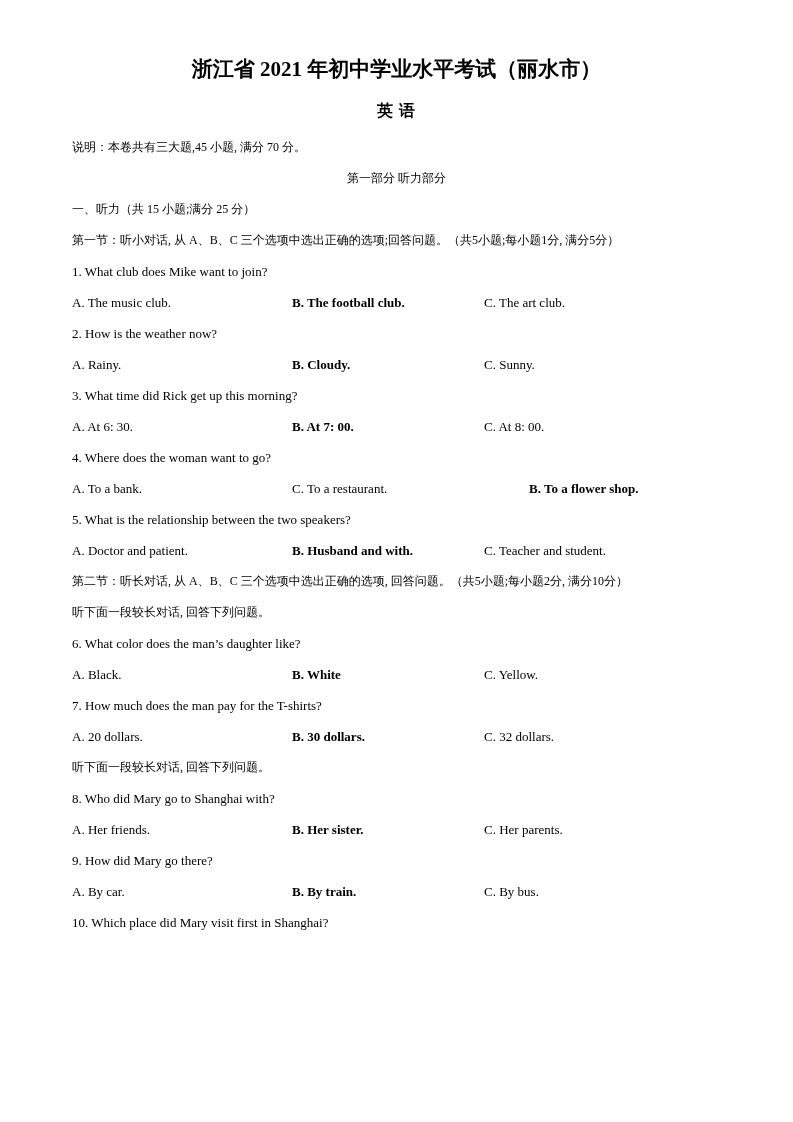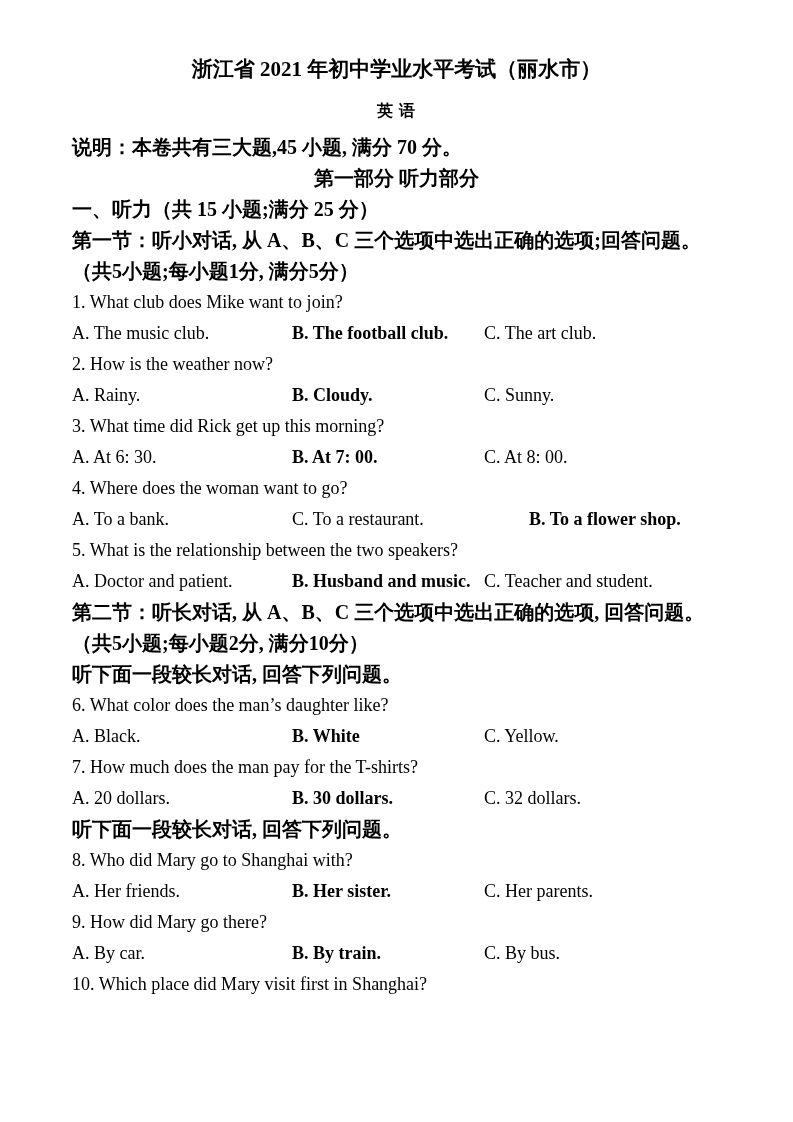--- a/index.html
+++ b/index.html
@@ -29,27 +29,27 @@
   }
   .doc-subject {
     text-align: center;
     font-weight: bold;
     font-size: 16px;
     line-height: 30px;
     margin: 0 0 6px 0;
     letter-spacing: 1px;
   }
   .line {
-    font-size: 18px;
+    font-size: 13px;
     line-height: 31px;
     margin: 0;
   }
   .zh {
-    font-weight: bold;
-    font-size: 20px;
+    font-weight: normal;
+    font-size: 12px;
   }
   .center {
     text-align: center;
   }
   .opts {
     display: flex;
     flex-direction: row;
   }
   .opt-a { width: 220px; }
   .opt-b { width: 192px; font-weight: bold; }
@@ -92,21 +92,21 @@
   <p class="line">4. Where does the woman want to go?</p>
   <div class="opts">
     <span class="line opt-a">A. To a bank.</span>
     <span class="line opt-c">C. To a restaurant.</span>
     <span class="line opt-b">B. To a flower shop.</span>
   </div>
 
   <p class="line">5. What is the relationship between the two speakers?</p>
   <div class="opts">
     <span class="line opt-a">A. Doctor and patient.</span>
-    <span class="line opt-b">B. Husband and music.</span>
+    <span class="line opt-b">B. Husband and with.</span>
     <span class="line opt-c">C. Teacher and student.</span>
   </div>
 
   <p class="line zh">第二节：听长对话, 从 A、B、C 三个选项中选出正确的选项, 回答问题。（共5小题;每小题2分, 满分10分）</p>
   <p class="line zh">听下面一段较长对话, 回答下列问题。</p>
 
   <p class="line">6. What color does the man’s daughter like?</p>
   <div class="opts">
     <span class="line opt-a">A. Black.</span>
     <span class="line opt-b">B. White</span>

